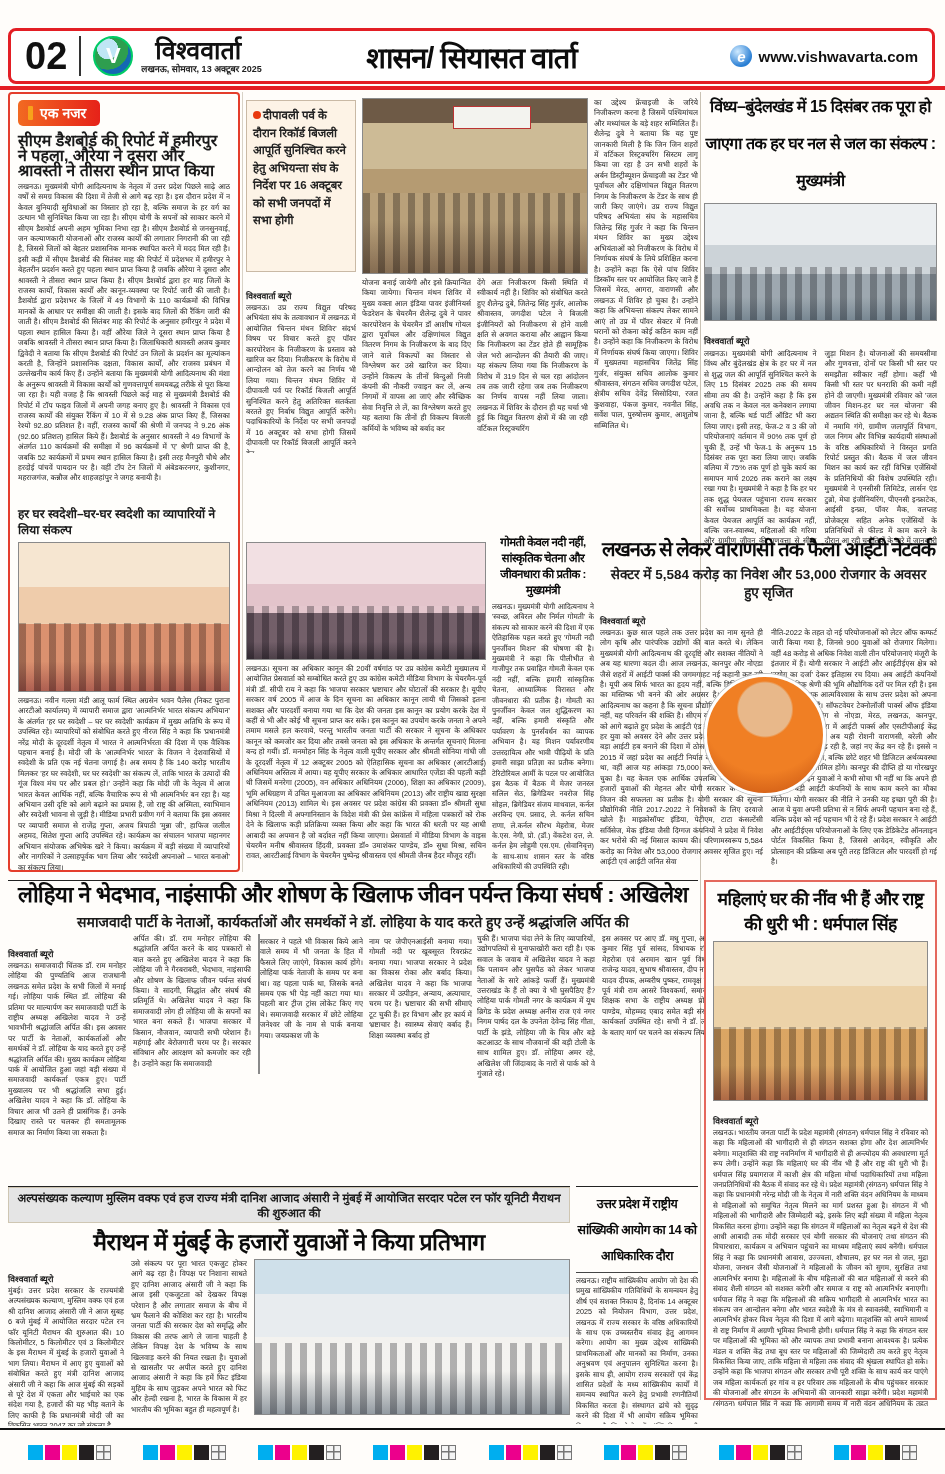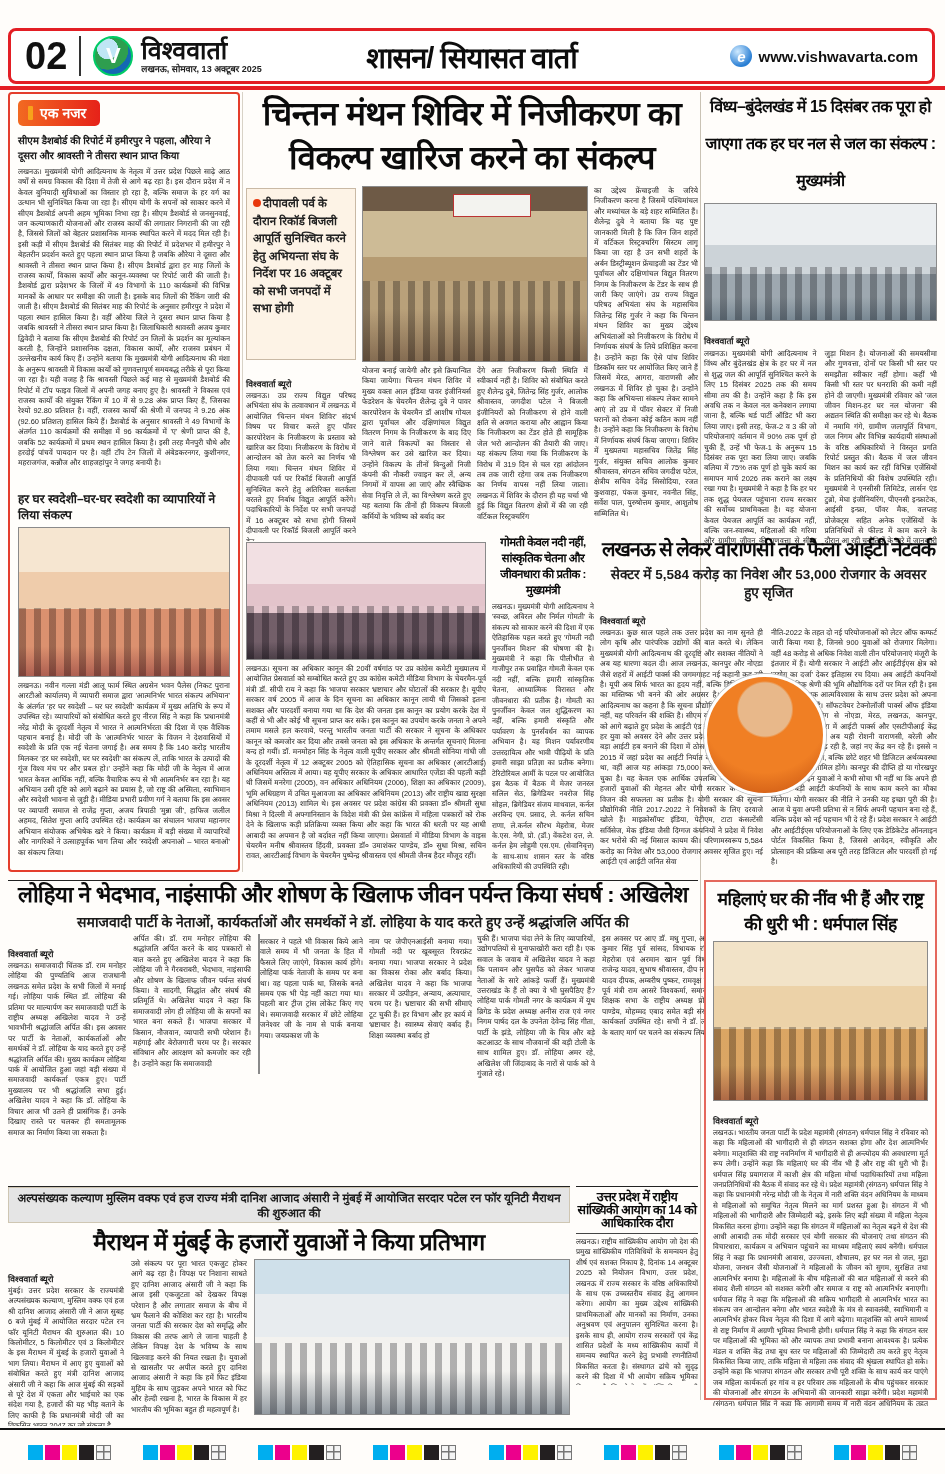--- a/index.html
+++ b/index.html
@@ -10,21 +10,21 @@
   .header{left:8px;top:28px;width:927px;height:56px;border:3px solid #e31e24;border-radius:8px;
           display:flex;align-items:center;padding:0 14px;box-sizing:border-box;background:#fff;}
   .hdr-red-underline{left:0;top:86px;width:945px;height:4px;background:#e31e24;}
   .pageno{font-size:38px;font-weight:800;color:#111;line-height:1;}
   .hdr-div{width:2px;height:40px;background:#333;margin:0 12px;}
   .logo-circle{width:40px;height:40px;border-radius:50%;
       background:radial-gradient(circle at 35% 30%,#bfe6f5 0 30%,#2e9e4f 31% 60%,#1468b3 61% 100%);
       display:flex;align-items:center;justify-content:center;color:#fff;font-weight:800;font-size:22px;
       border:2px solid #0c6;box-sizing:border-box;margin-right:8px;}
   .brand{display:flex;flex-direction:column;line-height:1.05;}
-  .brand .nm{font-size:25px;font-weight:800;color:#111;}
+  .brand .nm{font-size:25px;font-weight:800;color:#111;margin-left:14px;}
   .brand .dt{font-size:9px;font-weight:700;color:#222;margin-top:2px;}
   .section-title{position:absolute;left:0;right:0;text-align:center;font-size:29px;font-weight:800;
       letter-spacing:-1px;color:#0c0c0c;pointer-events:none;}
   .site{margin-left:auto;display:flex;align-items:center;gap:6px;font-size:15px;font-weight:800;color:#111;}
   .e-icon{width:22px;height:22px;border-radius:50%;background:radial-gradient(circle at 35% 30%,#cfeaff,#2a7fd4 70%);
       color:#fff;font-weight:800;font-style:italic;font-size:15px;display:flex;align-items:center;justify-content:center;}
   
   .byline{font-weight:800;font-size:8.6px;margin:14px 0 1px;}
   .body-t{font-size:7.4px;line-height:10.4px;text-align:justify;overflow:hidden;color:#222;}
   .photo{border:1px solid #8a8a8a;box-sizing:border-box;position:relative;overflow:hidden;}
@@ -43,21 +43,21 @@
       background:radial-gradient(circle at 50% 28%,#e8b88a 0 26%,#f07f24 28% 62%,#c24e10 100%);}
   .ph-yogi:after{display:none;}
   .hl-main{font-weight:800;color:#0b0b0b;letter-spacing:-0.5px;text-align:center;}
   .rule-t{border-top:1.5px solid #222;}
   
   .eknajar{left:8px;top:92px;width:232px;height:780px;border:2px solid #e43d2b;border-radius:4px;
       padding:6px 8px;box-sizing:border-box;background:#fffefb;}
   .tab{display:inline-flex;align-items:center;background:linear-gradient(90deg,#f26a21,#e62219);
       border-radius:5px;color:#fff;font-weight:800;font-size:14px;padding:3px 14px 4px 10px;position:relative;}
   .tab:before{content:"";width:5px;height:14px;background:#f7a21b;margin-right:7px;border-radius:1px;display:inline-block;}
-  .ek-h1{font-size:10px;font-weight:800;line-height:15px;margin:7px 0 4px;}
+  .ek-h1{font-size:16px;font-weight:800;line-height:15px;margin:7px 0 4px;}
   .ek-h2{font-size:12px;font-weight:800;line-height:16px;margin:6px 0 4px;}
   
   .chintan{left:246px;top:92px;width:452px;height:440px;}
   .chintan .hl-main{font-size:33px;line-height:44px;}
   .ch-grid{position:relative;margin-top:6px;height:344px;}
   .hlbox{position:absolute;left:0;top:2px;width:110px;height:172px;background:#fdf3e6;border:1px solid #c9b9a5;
       padding:6px 6px;box-sizing:border-box;font-size:11.5px;font-weight:800;line-height:17.5px;color:#222;}
   .hlbox .dot{display:inline-block;width:8px;height:8px;border-radius:50%;background:#e8380d;margin-right:2px;}
   .ch-c1{position:absolute;left:0;top:178px;width:110px;height:166px;}
   .ch-photo{position:absolute;left:116px;top:0;width:226px;height:176px;}
@@ -98,21 +98,21 @@
   
   .marathon{left:8px;top:1186px;width:562px;height:214px;}
   .m-strip{background:#e5e5e5;border:1px solid #cfc6b2;font-size:11.5px;font-weight:800;text-align:center;
       padding:2px 4px;color:#1c1c1c;}
   .marathon .hl-main{font-size:23px;line-height:30px;margin:4px 0 2px;white-space:nowrap;}
   .m-grid{display:flex;gap:7px;height:156px;}
   .m-grid .col{width:116px;flex:0 0 auto;}
   .m-photo{flex:1;height:156px;}
   
   .stats{left:576px;top:1186px;width:122px;height:214px;}
-  .stats .hl-main{font-size:12.5px;line-height:13px;border-bottom:1px solid #444;padding-bottom:3px;}
+  .stats .hl-main{font-size:12.5px;line-height:26px;border-bottom:1px solid #444;padding-bottom:3px;}
   
   .cbar-wrap{left:0;top:1428px;width:945px;height:46px;border-top:2px solid #111;
       display:flex;align-items:center;justify-content:space-between;padding:0 28px;box-sizing:border-box;}
   .cgroup{display:flex;gap:2px;align-items:center;}
   .sq{width:15px;height:15px;display:inline-block;}
   .sq.c{background:#00aeef}.sq.m{background:#ec008c}.sq.y{background:#fff200}.sq.k{background:#231f20}
   .reg{width:15px;height:15px;border:1.5px solid #777;box-sizing:border-box;
       background:linear-gradient(#777,#777) center/100% 1.5px no-repeat,
                  linear-gradient(#777,#777) center/1.5px 100% no-repeat,#f4f4f4;}
   .vr1{left:700px;top:92px;width:1px;height:1308px;background:#c9c2b4;}
@@ -144,21 +144,20 @@
   <div class="abs eknajar">
     <span class="tab">एक नजर</span>
     <div class="ek-h1">सीएम डैशबोर्ड की रिपोर्ट में हमीरपुर ने पहला, औरेया ने दूसरा और श्रावस्ती ने तीसरा स्थान प्राप्त किया</div>
     <div class="body-t" style="height:318px">लखनऊ। मुख्यमंत्री योगी आदित्यनाथ के नेतृत्व में उत्तर प्रदेश पिछले साढ़े आठ वर्षों से समग्र विकास की दिशा में तेजी से आगे बढ़ रहा है। इस दौरान प्रदेश में न केवल बुनियादी सुविधाओं का विस्तार हो रहा है, बल्कि समाज के हर वर्ग का उत्थान भी सुनिश्चित किया जा रहा है। सीएम योगी के सपनों को साकार करने में सीएम डैशबोर्ड अपनी अहम भूमिका निभा रहा है। सीएम डैशबोर्ड से जनसुनवाई, जन कल्याणकारी योजनाओं और राजस्व कार्यों की लगातार निगरानी की जा रही है, जिससे जिलों को बेहतर प्रशासनिक मानक स्थापित करने में मदद मिल रही है। इसी कड़ी में सीएम डैशबोर्ड की सितंबर माह की रिपोर्ट में प्रदेशभर में हमीरपुर ने बेहतरीन प्रदर्शन करते हुए पहला स्थान प्राप्त किया है जबकि औरेया ने दूसरा और श्रावस्ती ने तीसरा स्थान प्राप्त किया है। सीएम डैशबोर्ड द्वारा हर माह जिलों के राजस्व कार्यों, विकास कार्यों और कानून-व्यवस्था पर रिपोर्ट जारी की जाती है। डैशबोर्ड द्वारा प्रदेशभर के जिलों में 49 विभागों के 110 कार्यक्रमों की विभिन्न मानकों के आधार पर समीक्षा की जाती है। इसके बाद जिलों की रैंकिंग जारी की जाती है। सीएम डैशबोर्ड की सितंबर माह की रिपोर्ट के अनुसार हमीरपुर ने प्रदेश में पहला स्थान हासिल किया है। वहीं औरेया जिले ने दूसरा स्थान प्राप्त किया है जबकि श्रावस्ती ने तीसरा स्थान प्राप्त किया है। जिलाधिकारी श्रावस्ती अजय कुमार द्विवेदी ने बताया कि सीएम डैशबोर्ड की रिपोर्ट उन जिलों के प्रदर्शन का मूल्यांकन करती है, जिन्होंने प्रशासनिक दक्षता, विकास कार्यों, और राजस्व प्रबंधन में उल्लेखनीय कार्य किए हैं। उन्होंने बताया कि मुख्यमंत्री योगी आदित्यनाथ की मंशा के अनुरूप श्रावस्ती में विकास कार्यों को गुणवत्तापूर्ण समयबद्ध तरीके से पूरा किया जा रहा है। यही वजह है कि श्रावस्ती पिछले कई माह से मुख्यमंत्री डैशबोर्ड की रिपोर्ट में टॉप फाइव जिलों में अपनी जगह बनाए हुए है। श्रावस्ती ने विकास एवं राजस्व कार्यों की संयुक्त रैंकिंग में 10 में से 9.28 अंक प्राप्त किए हैं, जिसका रेश्यो 92.80 प्रतिशत है। वहीं, राजस्व कार्यों की श्रेणी में जनपद ने 9.26 अंक (92.60 प्रतिशत) हासिल किये हैं। डैशबोर्ड के अनुसार श्रावस्ती ने 49 विभागों के अंतर्गत 110 कार्यक्रमों की समीक्षा में 96 कार्यक्रमों में 'ए' श्रेणी प्राप्त की है, जबकि 52 कार्यक्रमों में प्रथम स्थान हासिल किया है। इसी तरह मैनपुरी चौथे और हरदोई पांचवें पायदान पर है। वहीं टॉप टेन जिलों में अंबेडकरनगर, कुशीनगर, महराजगंज, कन्नौज और शाहजहांपुर ने जगह बनायी है।</div>
     <div class="ek-h2">हर घर स्वदेशी–घर-घर स्वदेशी का व्यापारियों ने लिया संकल्प</div>
     <div class="photo ph-swadeshi" style="width:100%;height:150px"></div>
     <div class="body-t" style="height:196px;margin-top:4px">लखनऊ। नवीन गल्ला मंडी आलू फार्म स्थित अग्रसेन भवन पैलेस (निकट पुराना आरटीओ कार्यालय) में व्यापारी समाज द्वारा 'आत्मनिर्भर भारत संकल्प अभियान' के अंतर्गत 'हर घर स्वदेशी – घर घर स्वदेशी' कार्यक्रम में मुख्य अतिथि के रूप में उपस्थित रहे। व्यापारियों को संबोधित करते हुए नीरज सिंह ने कहा कि 'प्रधानमंत्री नरेंद्र मोदी के दूरदर्शी नेतृत्व में भारत ने आत्मनिर्भरता की दिशा में एक वैश्विक पहचान बनाई है। मोदी जी के 'आत्मनिर्भर भारत' के विजन ने देशवासियों में स्वदेशी के प्रति एक नई चेतना जगाई है। अब समय है कि 140 करोड़ भारतीय मिलकर 'हर घर स्वदेशी, घर घर स्वदेशी' का संकल्प लें, ताकि भारत के उत्पादों की गूंज विश्व मंच पर और प्रबल हो।' उन्होंने कहा कि मोदी जी के नेतृत्व में आज भारत केवल आर्थिक नहीं, बल्कि वैचारिक रूप से भी आत्मनिर्भर बन रहा है। यह अभियान उसी दृष्टि को आगे बढ़ाने का प्रयास है, जो राष्ट्र की अस्मिता, स्वाभिमान और स्वदेशी भावना से जुड़ी है। मीडिया प्रभारी प्रवीण गर्ग ने बताया कि इस अवसर पर व्यापारी समाज से राजेंद्र गुप्ता, अजय त्रिपाठी 'मुन्ना जी', हाफिज जलील अहमद, सितेश गुप्ता आदि उपस्थित रहे। कार्यक्रम का संचालन भाजपा महानगर अभियान संयोजक अभिषेक खरे ने किया। कार्यक्रम में बड़ी संख्या में व्यापारियों और नागरिकों ने उत्साहपूर्वक भाग लिया और 'स्वदेशी अपनाओ – भारत बनाओ' का संकल्प लिया।</div>
   </div>
 
   <div class="abs chintan">
-    <div class="hl-main">चिन्तन मंथन शिविर में निजीकरण का विकल्प खारिज करने का संकल्प</div>
     <div class="ch-grid">
       <div class="hlbox"><span class="dot"></span><span>दीपावली पर्व के दौरान रिकॉर्ड बिजली आपूर्ति सुनिश्चित करने हेतु अभियन्ता संघ के निर्देश पर 16 अक्टूबर को सभी जनपदों में सभा होगी</span></div>
       <div class="ch-c1">
         <div class="byline">विश्ववार्ता ब्यूरो</div>
         <div class="body-t" style="height:150px">लखनऊ। उप्र राज्य विद्युत परिषद अभियंता संघ के तत्वावधान में लखनऊ में आयोजित 'चिन्तन मंथन शिविर' संदर्भ विषय पर विचार करते हुए पॉवर कारपोरेशन के निजीकरण के प्रस्ताव को खारिज कर दिया। निजीकरण के विरोध में आन्दोलन को तेज करने का निर्णय भी लिया गया। चिन्तन मंथन शिविर में दीपावली पर्व पर रिकॉर्ड बिजली आपूर्ति सुनिश्चित करने हेतु अतिरिक्त सतर्कता बरतते हुए निर्बाध विद्युत आपूर्ति करेंगे। पदाधिकारियों के निर्देश पर सभी जनपदों में 16 अक्टूबर को सभा होगी जिसमें दीपावली पर रिकॉर्ड बिजली आपूर्ति करने हेतु</div>
       </div>
       <div class="photo ph-meeting ch-photo"></div>
       <div class="body-t ch-c2">योजना बनाई जायेगी और इसे क्रियान्वित किया जायेगा। चिन्तन मंथन शिविर में मुख्य वक्ता आल इंडिया पावर इंजीनियर्स फेडरेशन के चेयरमैन शैलेन्द्र दुबे ने पावर कारपोरेशन के चेयरमैन डॉ आशीष गोयल द्वारा पूर्वांचल और दक्षिणांचल विद्युत वितरण निगम के निजीकरण के बाद दिए जाने वाले विकल्पों का विस्तार से विश्लेषण कर उसे खारिज कर दिया। उन्होंने विकल्प के तीनों बिन्दुओं निजी कंपनी की नौकरी ज्वाइन कर लें, अन्य निगमों में वापस आ जाएं और स्वैच्छिक सेवा निवृत्ति ले लें, का विश्लेषण करते हुए यह बताया कि तीनों ही विकल्प बिजली कर्मियों के भविष्य को बर्बाद कर</div>
       <div class="body-t ch-c3">देंगे अतः निजीकरण किसी स्थिति में स्वीकार्य नहीं है। शिविर को संबोधित करते हुए शैलेन्द्र दुबे, जितेन्द्र सिंह गुर्जर, आलोक श्रीवास्तव, जगदीश पटेल ने बिजली इंजीनियरों को निजीकरण से होने वाली क्षति से अवगत कराया और आह्वान किया कि निजीकरण का टेंडर होते ही सामूहिक जेल भरो आन्दोलन की तैयारी की जाए। यह संकल्प लिया गया कि निजीकरण के विरोध में 319 दिन से चल रहा आंदोलन तब तक जारी रहेगा जब तक निजीकरण का निर्णय वापस नहीं लिया जाता। लखनऊ में शिविर के दौरान ही यह चर्चा भी हुई कि विद्युत वितरण क्षेत्रों में की जा रही वर्टिकल रिस्ट्रक्चरिंग</div>
       <div class="body-t ch-c4">का उद्देश्य फ्रेंचाइजी के जरिये निजीकरण करना है जिसमें पश्चिमांचल और मध्यांचल के बड़े शहर सम्मिलित हैं। शैलेन्द्र दुबे ने बताया कि यह पुष्ट जानकारी मिली है कि जिन जिन शहरों में वर्टिकल रिस्ट्रक्चरिंग सिस्टम लागू किया जा रहा है उन सभी शहरों के अर्बन डिस्ट्रीब्यूशन फ्रेंचाइजी का टेंडर भी पूर्वांचल और दक्षिणांचल विद्युत वितरण निगम के निजीकरण के टेंडर के साथ ही जारी किए जाएंगे। उप्र राज्य विद्युत परिषद अभियंता संघ के महासचिव जितेन्द्र सिंह गुर्जर ने कहा कि चिन्तन मंथन शिविर का मुख्य उद्देश्य अभियंताओं को निजीकरण के विरोध में निर्णायक संघर्ष के लिये प्रशिक्षित करना है। उन्होंने कहा कि ऐसे पांच शिविर डिस्कॉम स्तर पर आयोजित किए जाने हैं जिसमें मेरठ, आगरा, वाराणसी और लखनऊ में शिविर हो चुका है। उन्होंने कहा कि अभियन्ता संकल्प लेकर सामने आएं तो उप्र में पॉवर सेक्टर में निजी घरानों को रोकना कोई कठिन काम नहीं है। उन्होंने कहा कि निजीकरण के विरोध में निर्णायक संघर्ष किया जाएगा। शिविर में मुख्यतया महासचिव जितेंद्र सिंह गुर्जर, संयुक्त सचिव आलोक कुमार श्रीवास्तव, संगठन सचिव जगदीश पटेल, क्षेत्रीय सचिव देवेंद्र सिसोदिया, रजत कुशवाहा, पंकज कुमार, नवनीत सिंह, सर्वेश पाल, पुरुषोत्तम कुमार, आशुतोष सम्मिलित थे।</div>

